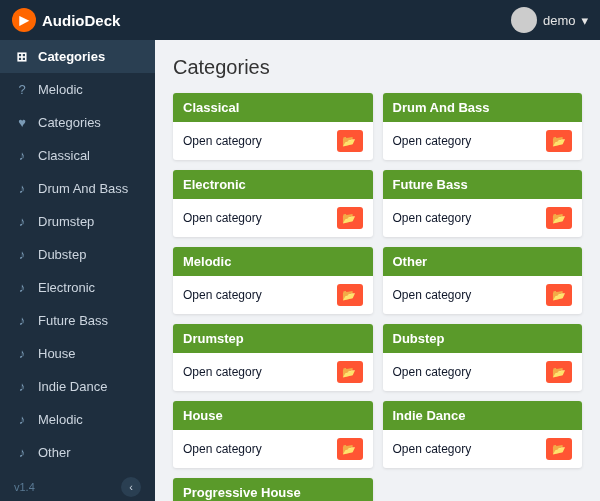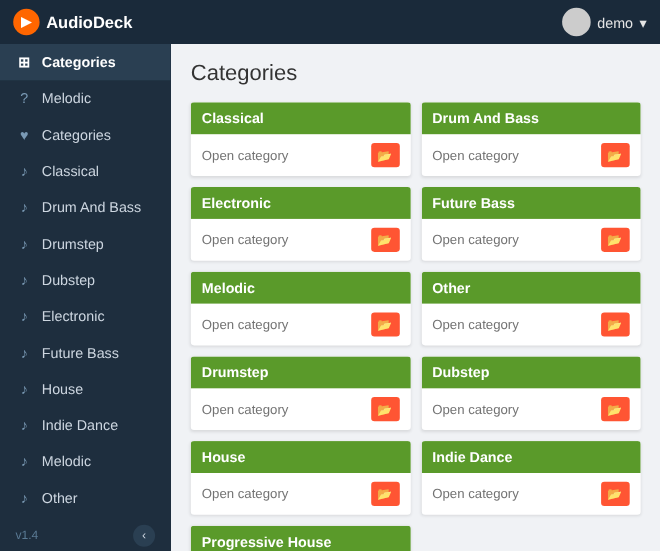--- a/index.html
+++ b/index.html
@@ -141,21 +141,21 @@
       padding: 7px 10px;
     }
     .category-card-body {
       display: flex;
       align-items: center;
       justify-content: space-between;
       padding: 8px 10px;
     }
     .open-category-text {
       font-size: 12px;
-      color: #737373;
+      color: #0f172a;
     }
     .open-btn {
       background: #ff5533;
       border-radius: 3px;
       width: 26px;
       height: 22px;
       display: flex;
       align-items: center;
       justify-content: center;
       cursor: pointer;

